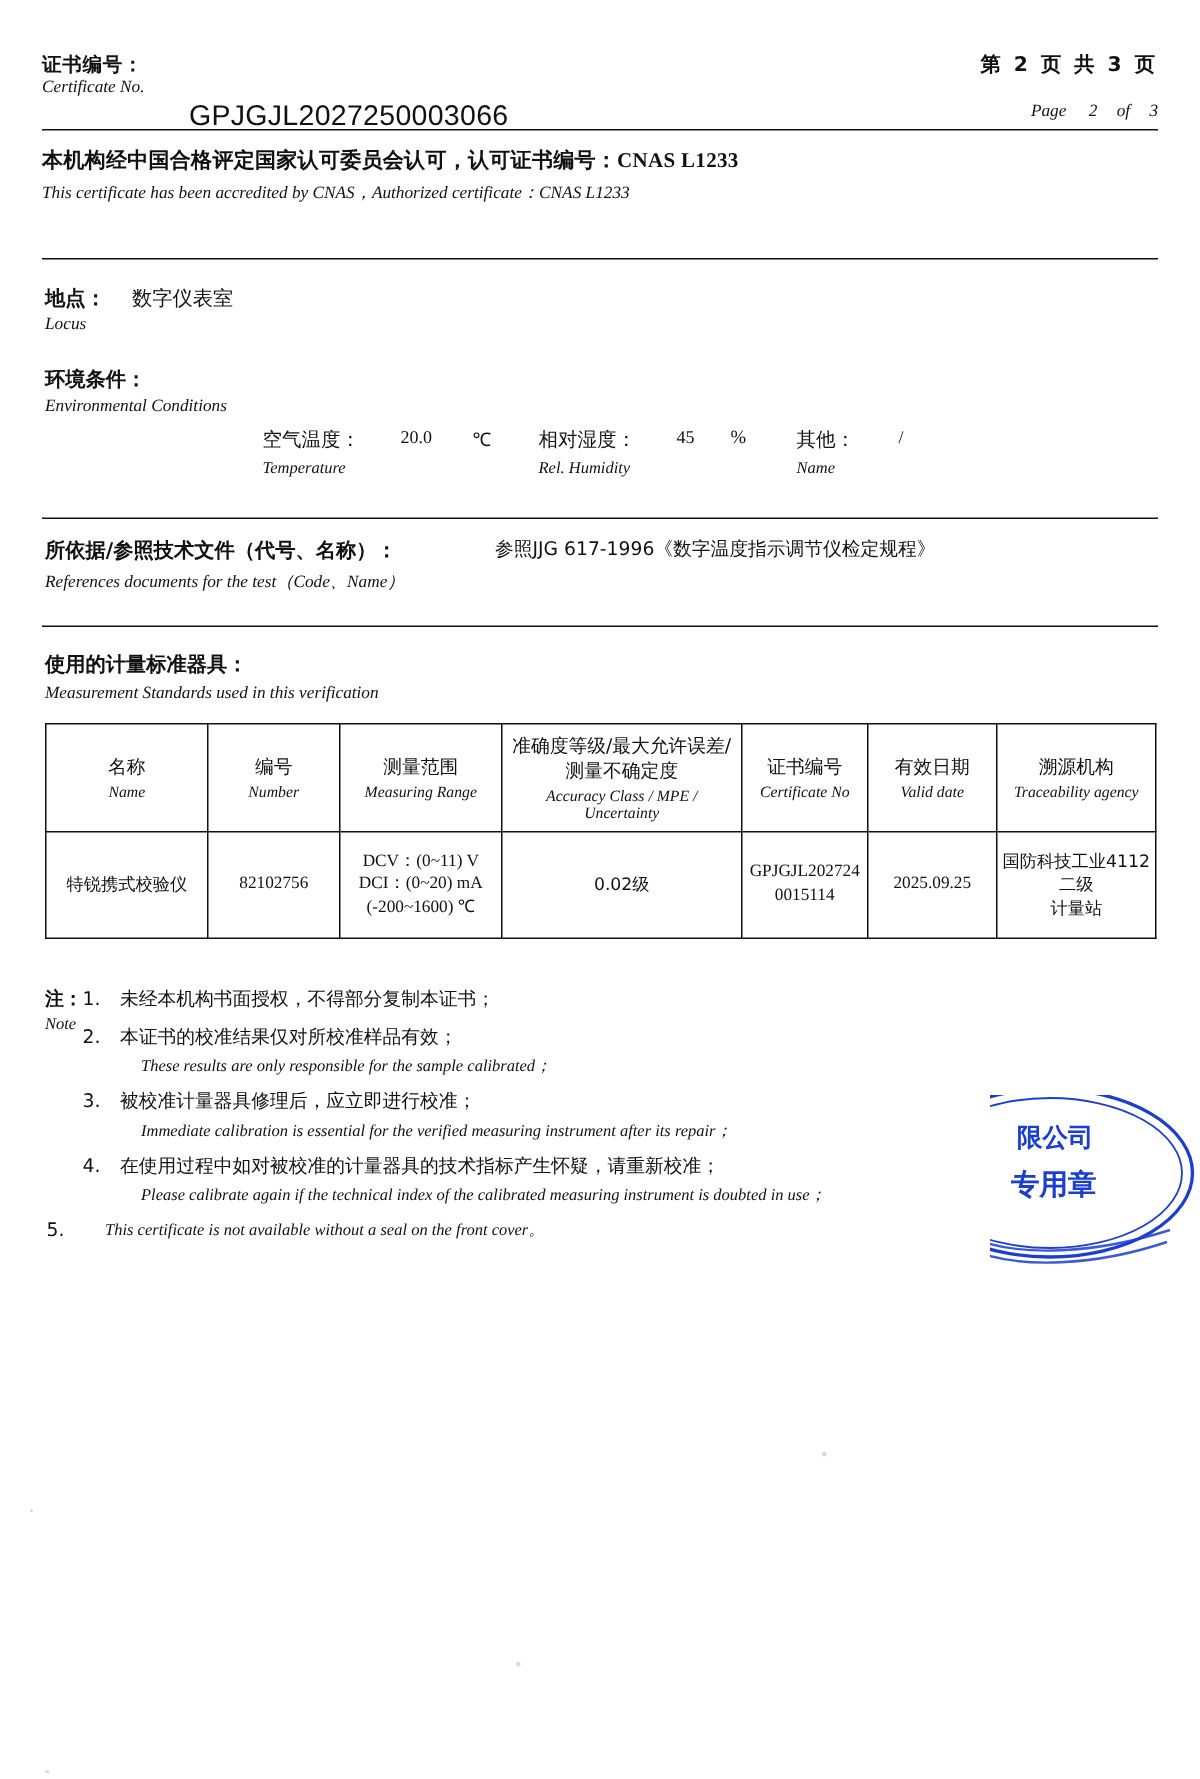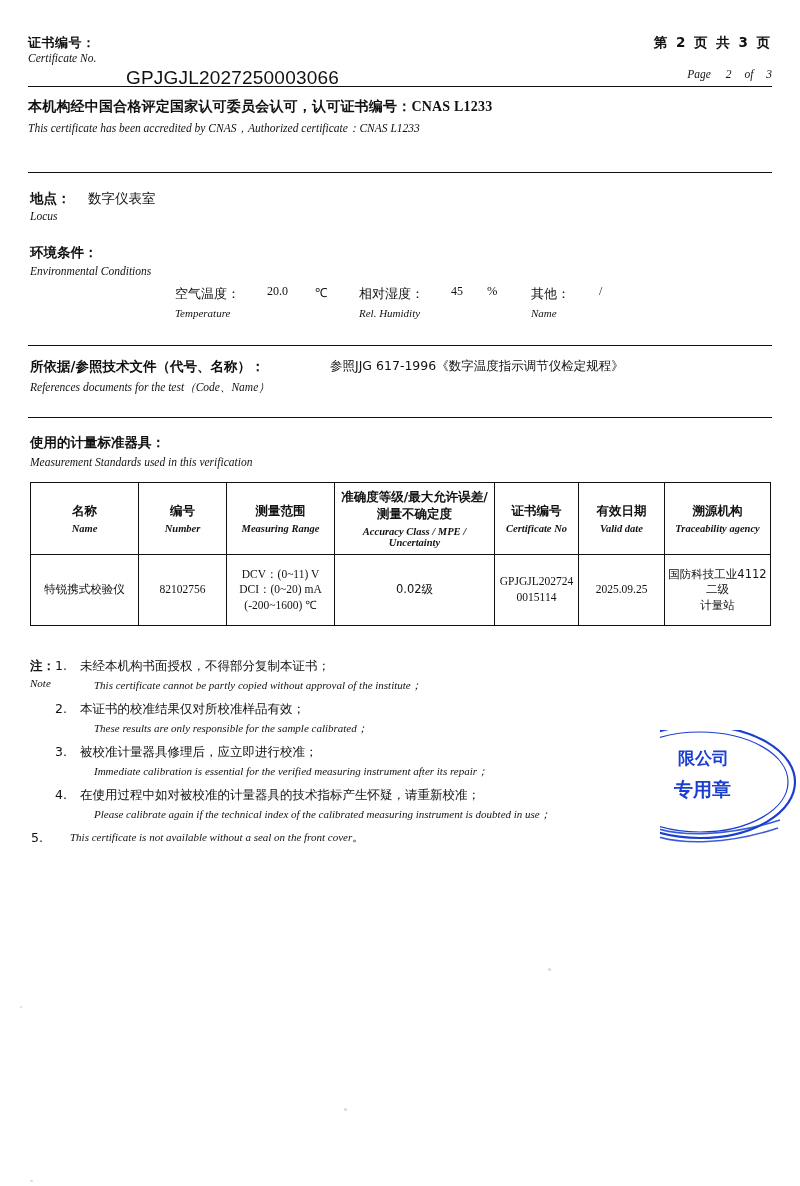--- a/index.html
+++ b/index.html
@@ -221,21 +221,21 @@
   }
   table.std-table th,
   table.std-table td {
     border: 1px solid #111;
     text-align: center;
     vertical-align: middle;
     padding: 6px 3px;
   }
   table.std-table th {
     height: 56px;
-    font-weight: bold;
+    font-weight: normal;
     margin-top: 26px;
   }
   table.std-table th .h-cn {
     display: block;
     font-size: 12.5px;
     font-family: "DejaVu Sans", sans-serif;
   }
   table.std-table th .h-en {
     display: block;
     margin-top: 3px;
@@ -444,21 +444,20 @@
     </tbody>
   </table>
 
   <div class="notes">
     <div class="note-head-cn">注：</div>
     <div class="note-head-en">Note</div>
 
     <div class="note-item" style="margin-top:0">
       <span class="note-num">1.</span>
       <div class="note-cn">未经本机构书面授权，不得部分复制本证书；</div>
-      <div class="note-en">This certificate cannot be partly copied without approval of the institute；</div>
     </div>
 
     <div class="note-item" style="margin-top:8px">
       <span class="note-num">2.</span>
       <div class="note-cn">本证书的校准结果仅对所校准样品有效；</div>
       <div class="note-en">These results are only responsible for the sample calibrated；</div>
     </div>
 
     <div class="note-item" style="margin-top:8px">
       <span class="note-num">3.</span>

